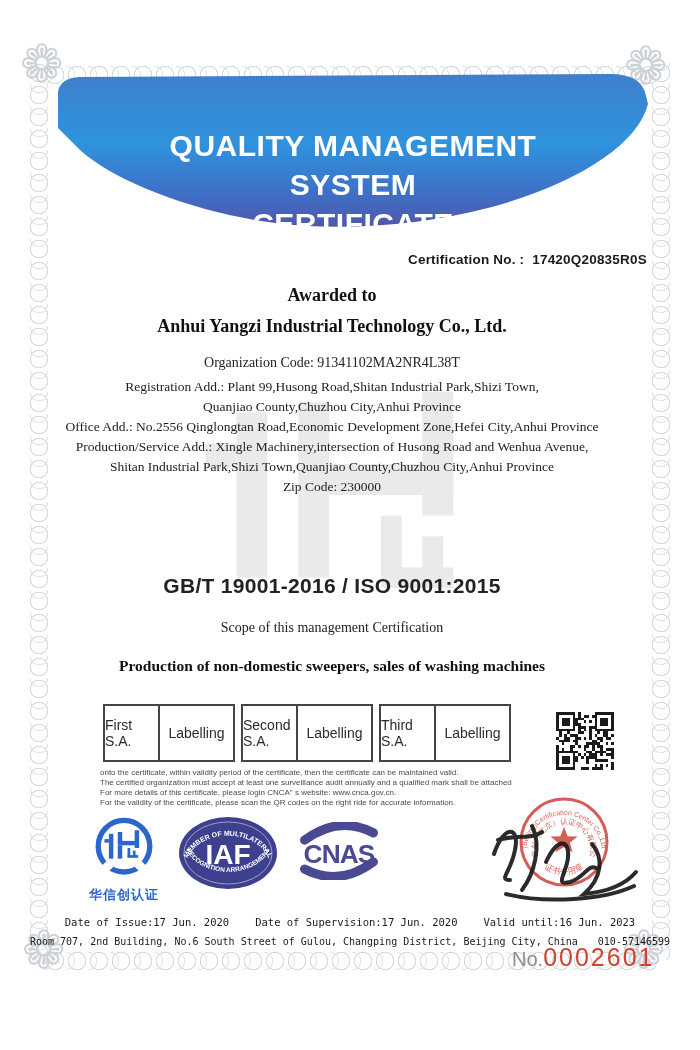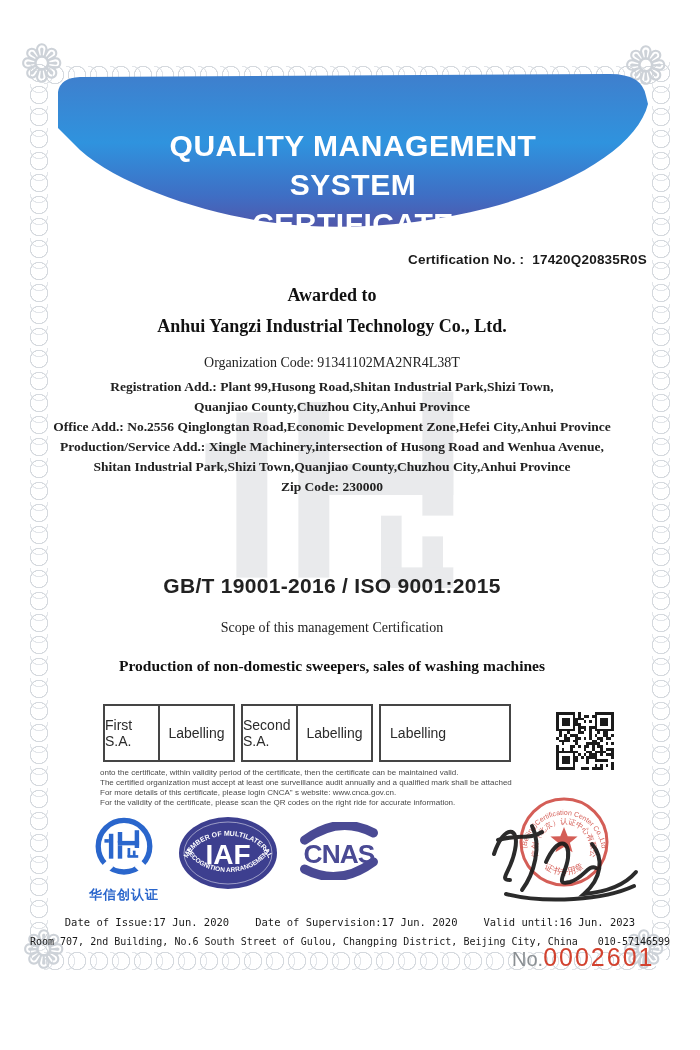--- a/index.html
+++ b/index.html
@@ -30,21 +30,21 @@
   .header svg{position:absolute;left:0;top:0;}
   .header-text{position:absolute;left:0;top:16px;width:100%;text-align:center;color:#fff;
       font-weight:bold;font-size:30px;line-height:39px;letter-spacing:.5px;margin-top:36px;}
   
   .abs{position:absolute;z-index:3;}
   .center{left:0;width:664px;text-align:center;}
   .cert-no{top:252px;left:408px;font-size:13.5px;font-weight:bold;color:#1a1a1a;letter-spacing:.2px;}
   .awarded{top:285px;font-family:"Liberation Serif",serif;font-weight:bold;font-size:18px;color:#111;}
   .company{top:316px;font-family:"Liberation Serif",serif;font-weight:bold;font-size:18px;color:#111;}
   .orgcode{top:355px;font-family:"Liberation Serif",serif;font-size:14px;color:#222;}
-  .addr{top:377px;font-family:"Liberation Serif",serif;font-size:13.5px;line-height:20px;color:#222;font-weight:bold;}
+  .addr{top:377px;font-family:"Liberation Serif",serif;font-size:13.5px;line-height:20px;color:#222;}
   .statement{top:503px;font-size:15px;font-weight:bold;line-height:22px;color:#2d2d2d;}
   .standard{top:574px;font-size:21px;font-weight:bold;color:#222;letter-spacing:.3px;}
   .scope-label{top:620px;font-family:"Liberation Serif",serif;font-size:14px;color:#222;}
   .scope-text{top:657px;font-family:"Liberation Serif",serif;font-weight:bold;font-size:15.5px;color:#111;}
   
   .audit{top:704px;left:103px;width:420px;height:58px;display:flex;gap:6px;}
   .audit-box{width:132px;height:58px;border:2px solid #454545;display:flex;box-sizing:border-box;background:transparent;}
   .audit-box .cell{display:flex;align-items:center;justify-content:center;font-size:14px;color:#2b2b2b;}
   .audit-box .cell.p{width:42%;border-right:2px solid #454545;}
   .audit-box .cell.m{width:58%;}
@@ -148,20 +148,21 @@
   <div class="abs audit">
     <div class="audit-box">
       <div class="cell p">First S.A.</div>
       <div class="cell m">Labelling</div>
     </div>
     <div class="audit-box">
       <div class="cell p">Second S.A.</div>
       <div class="cell m">Labelling</div>
     </div>
     <div class="audit-box">
+      <div class="cell p">Third S.A.</div>
       <div class="cell m">Labelling</div>
     </div>
   </div>
 
   <div class="qr">
       <i style="grid-area: 1 / 1;"></i>
       <i style="grid-area: 1 / 2;"></i>
       <i style="grid-area: 1 / 3;"></i>
       <i style="grid-area: 1 / 4;"></i>
       <i style="grid-area: 1 / 5;"></i>

